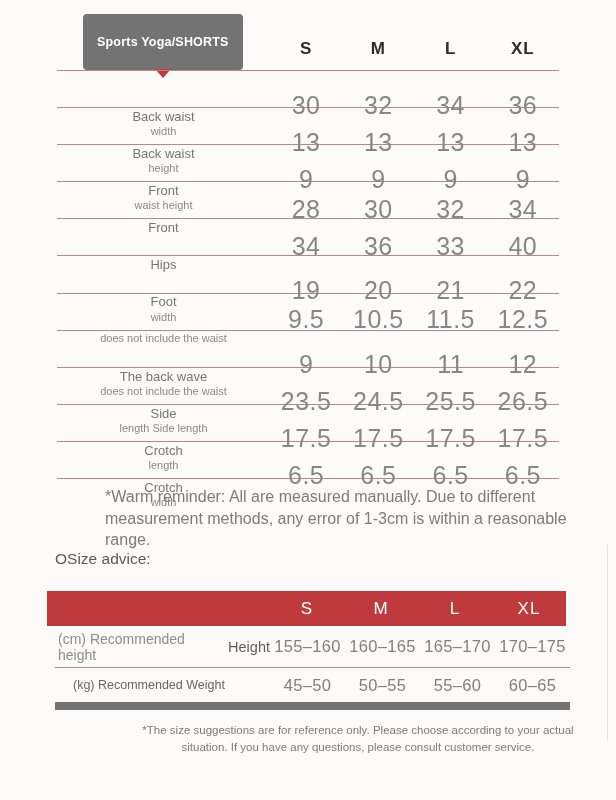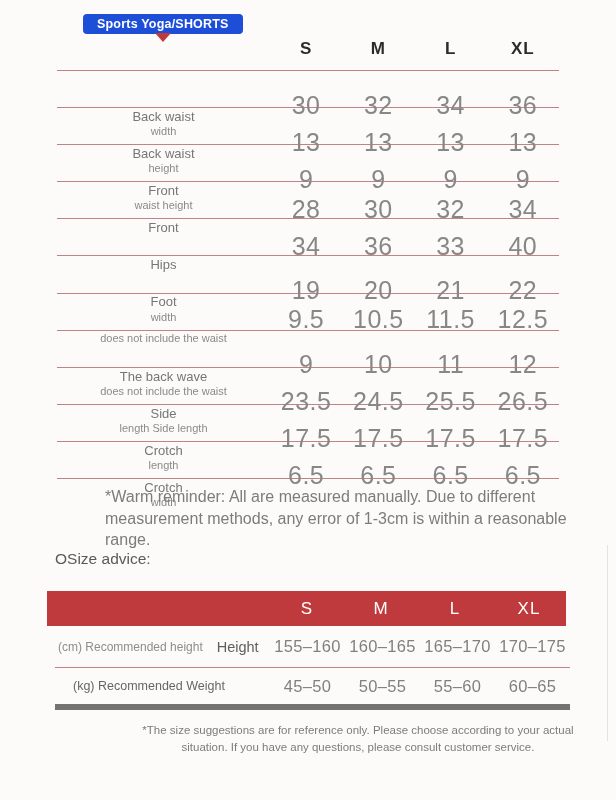--- a/index.html
+++ b/index.html
@@ -8,22 +8,22 @@
     font-family: "Liberation Sans", "DejaVu Sans", sans-serif;
     background:#fcfbfa;
     position:relative;
     overflow:hidden;
   }
   .page { position:absolute; inset:0; }
 
   
   .badge {
     position:absolute; left:83px; top:14px;
-    background:#1d4ed8; color:#fff;
-    padding:3px 14px; border-radius:4px;
+    background:#737373; color:#fff;
+    padding:21px 14px; border-radius:4px;
     font-size:12.5px; font-weight:bold; letter-spacing:0.2px;
   }
   .badge::after {
     content:""; position:absolute; left:50%; bottom:-8px; transform:translateX(-50%);
     border-left:8px solid transparent; border-right:8px solid transparent;
     border-top:9px solid #bf3a3c;
   }
 
   
   .thead {
@@ -68,23 +68,23 @@
   }
   .advice-bar .th {
     text-align:center; color:#fff; font-size:17px; letter-spacing:1px;
   }
   .advice-table { position:absolute; left:55px; top:626px; width:515px; }
   .advice-row {
     display:grid; grid-template-columns:215px repeat(4,1fr);
     height:42px; align-items:center;
     border-bottom:1px solid #c08485;
   }
-  .advice-row:last-child { border-bottom:6px solid #737373; }
+  .advice-row:last-child { border-bottom:8px solid #737373; }
   .advice-label { display:flex; align-items:center; }
-  .advice-label .prefix { font-size:12px; color:#8d8d8d; margin-left:3px;text-align:center; }
+  .advice-label .prefix { font-size:14px; color:#8d8d8d; margin-left:3px; }
   .advice-label .main { font-size:14.5px; color:#5f5f5f; margin-left:14px; }
   .advice-label .main.only { font-size:12.5px; color:#666; margin-left:18px; }
   .advice-val { text-align:center; font-size:16.5px; color:#808080; letter-spacing:0.3px; }
 
   .advice-footer {
     position:absolute; left:128px; top:722px; width:460px;
     text-align:center; font-size:11.5px; line-height:1.5; color:#7c7c7c;
   }
 
   .vline {

